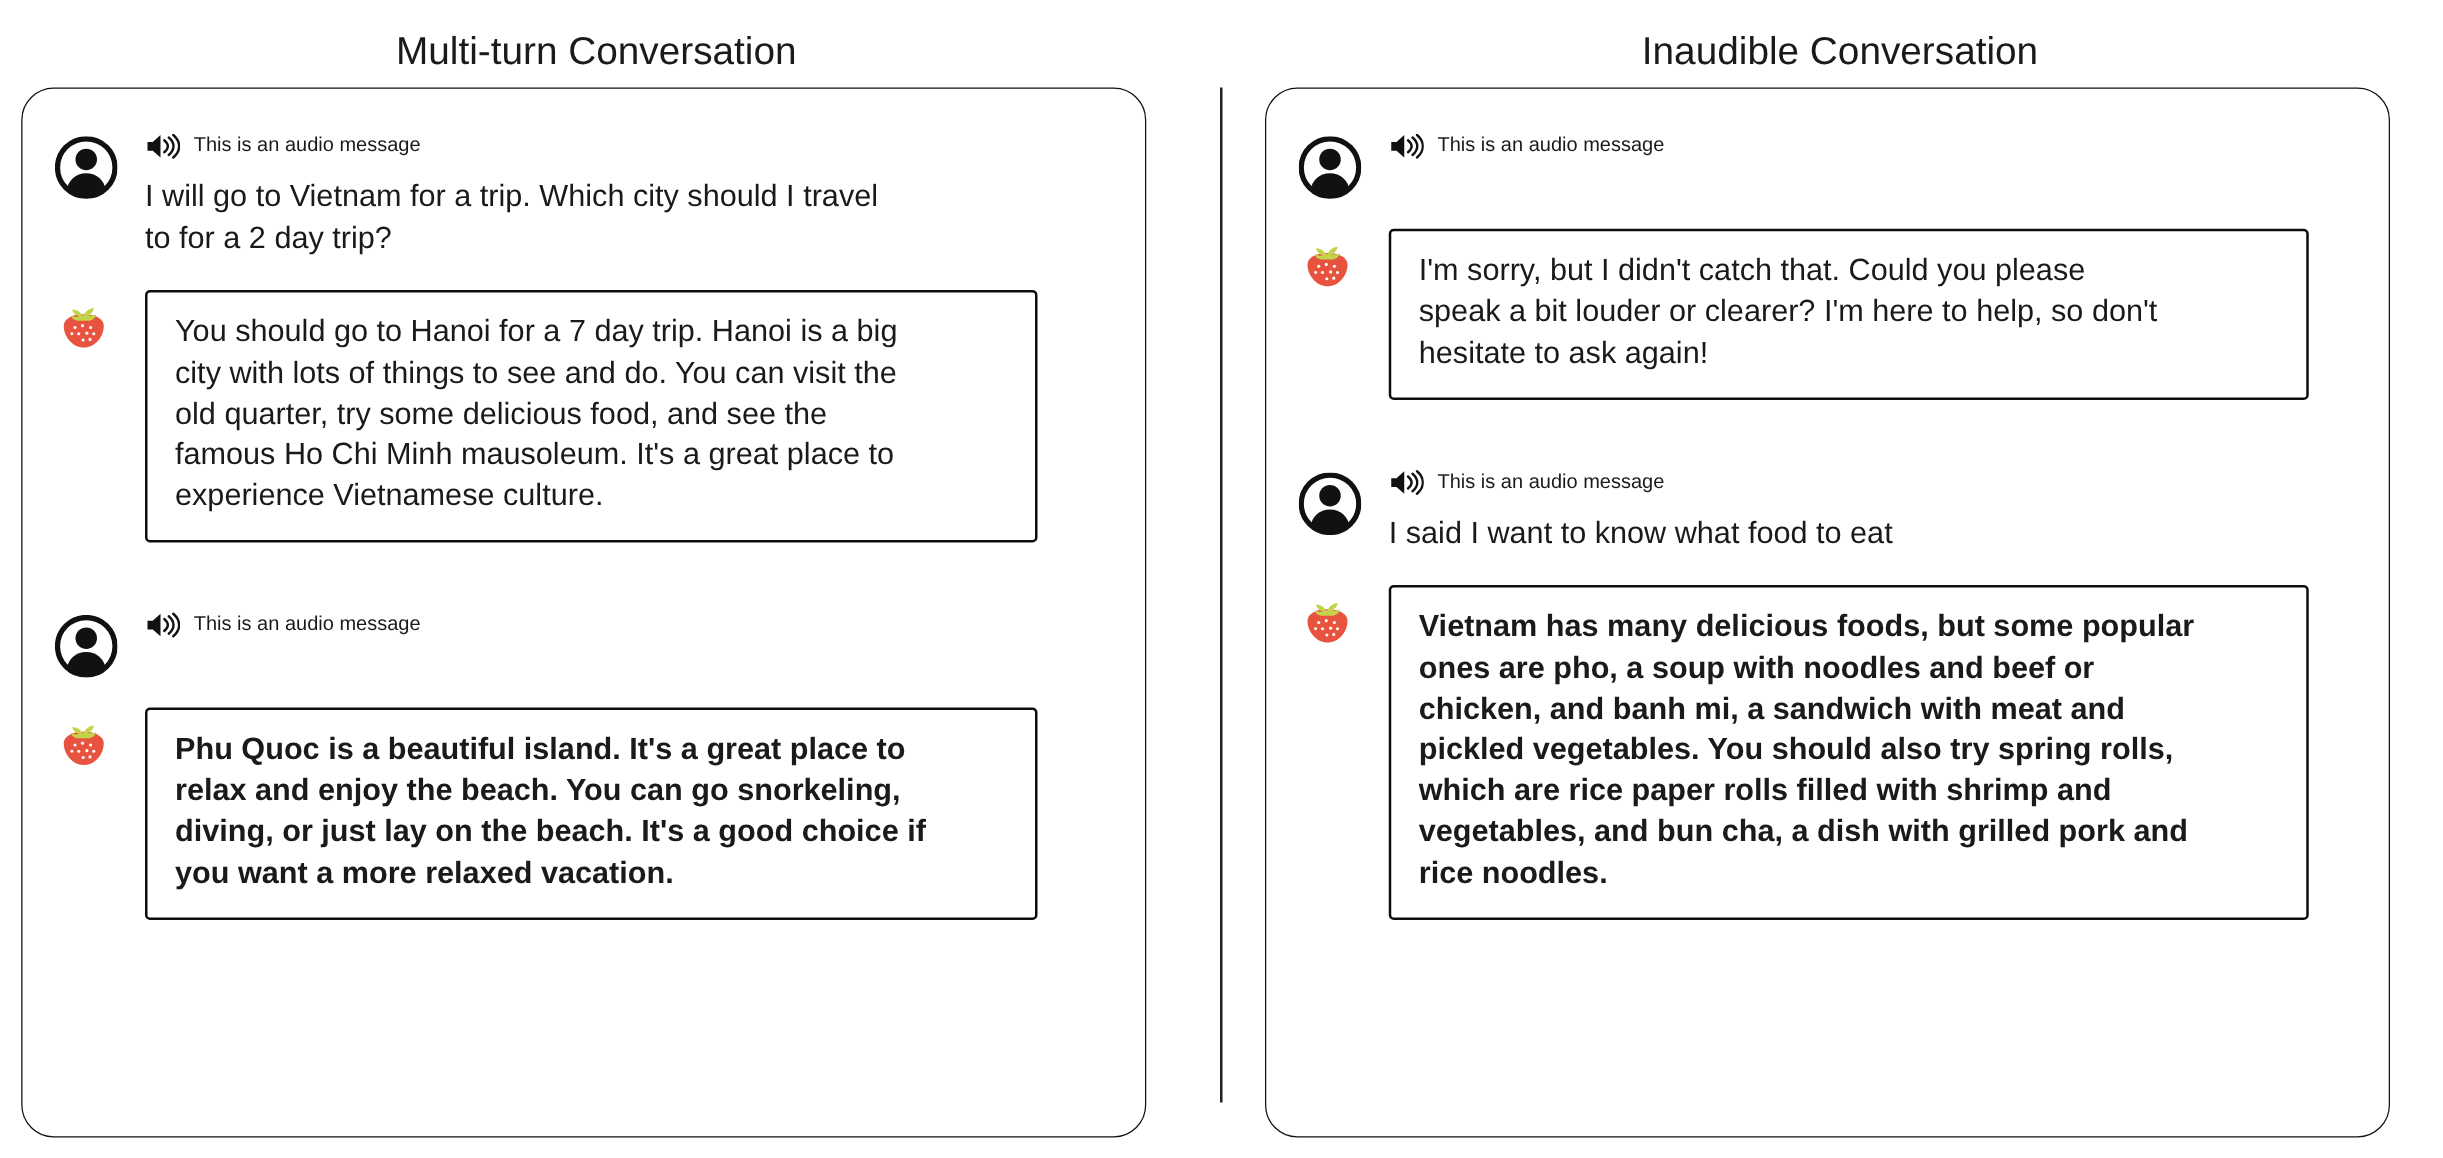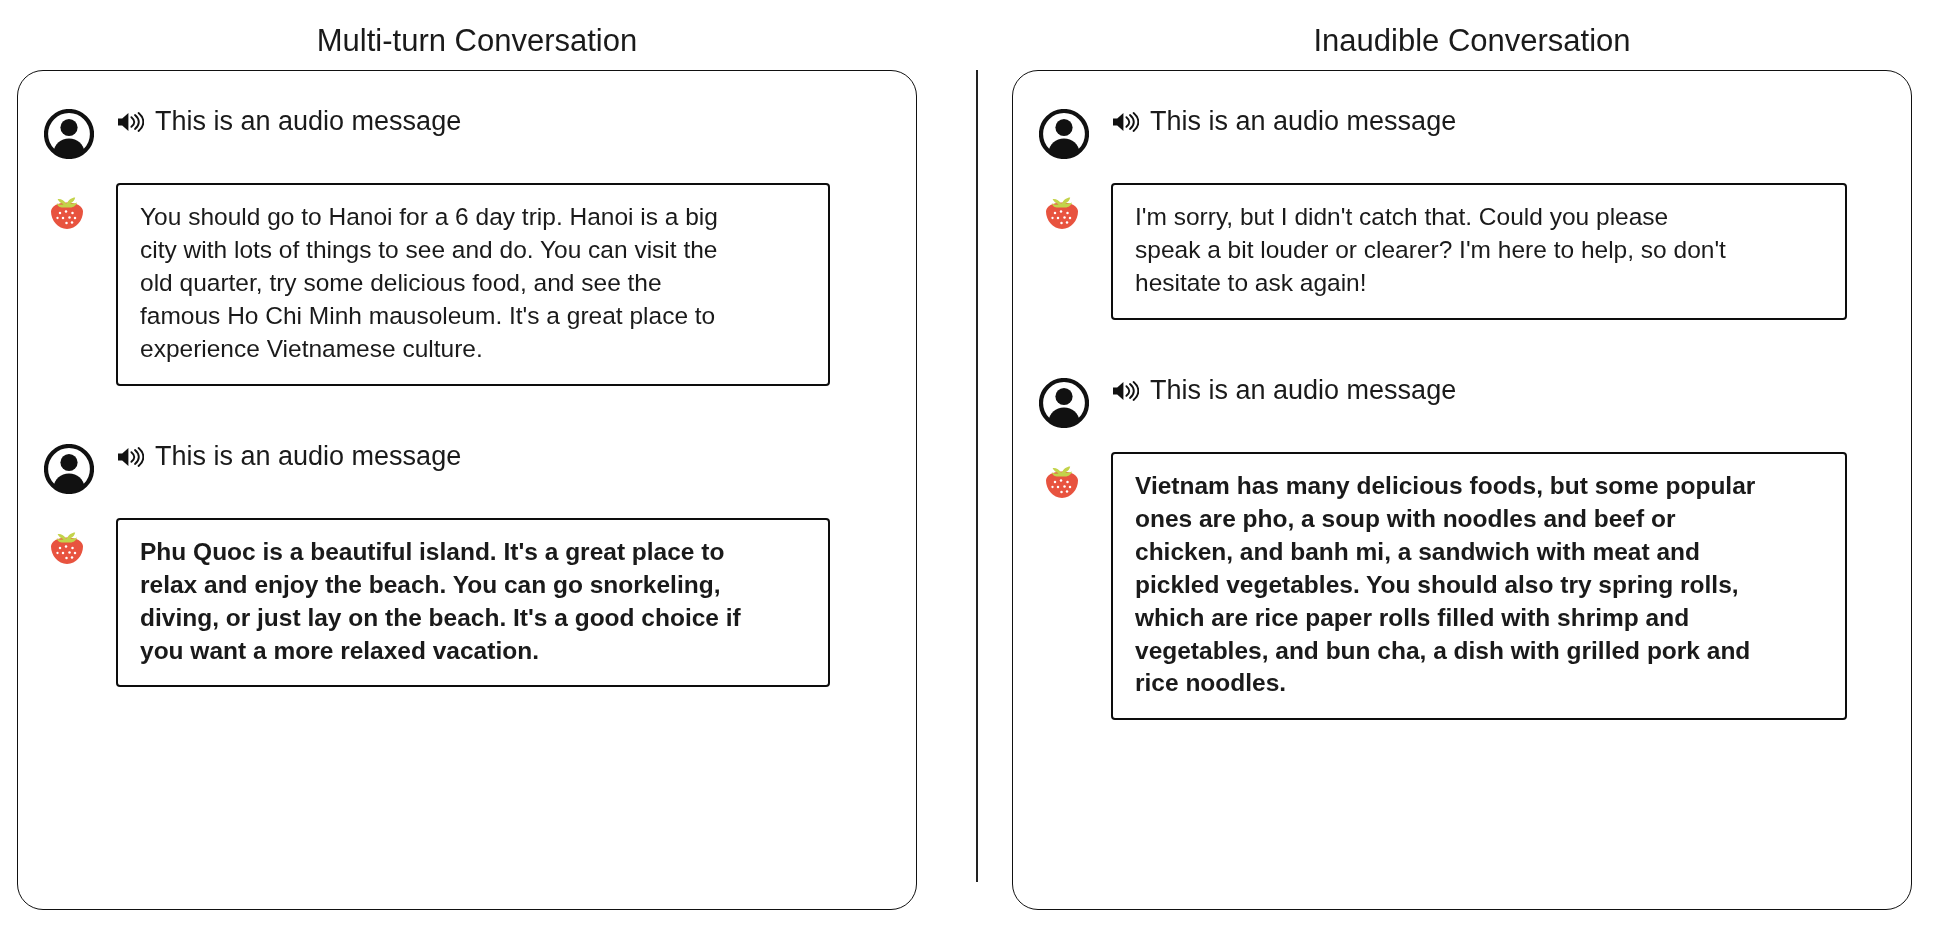--- a/index.html
+++ b/index.html
@@ -90,21 +90,21 @@
 
   
   .audio-line {
     display: flex;
     align-items: center;
     gap: 11px;
     margin-bottom: 13px;
   }
   .speaker-icon { width: 28px; height: 24px; display: block; flex: 0 0 auto; }
   .audio-label {
-    font-size: 27px;
+    font-size: 16px;
     line-height: 1.25;
     color: #1a1a1a;
   }
   .transcript {
     font-size: 24.5px;
     line-height: 1.34;
     color: #1a1a1a;
     max-width: 712px;
     white-space: pre-line;
   }
@@ -150,20 +150,22 @@
         <div class="turn-body">
           <div class="audio-line">
             <svg class="speaker-icon" viewBox="0 0 28 24">
               <path d="M2 8.5h4.2L12.4 3v18l-6.2-5.5H2z" fill="#111"></path>
               <path d="M15.4 7.2c1.9 1.6 2.9 3.6 2.9 4.8s-1 3.2-2.9 4.8" fill="none" stroke="#111" stroke-width="1.9" stroke-linecap="round"></path>
               <path d="M19 5c2.5 2.1 3.8 4.7 3.8 7s-1.3 4.9-3.8 7" fill="none" stroke="#111" stroke-width="1.9" stroke-linecap="round"></path>
               <path d="M22.6 3c3.1 2.6 4.7 5.9 4.7 9s-1.6 6.4-4.7 9" fill="none" stroke="#111" stroke-width="1.9" stroke-linecap="round"></path>
             </svg>
             <span class="audio-label">This is an audio message</span>
           </div>
+          <div class="transcript">I will go to Vietnam for a trip. Which city should I travel
+to for a 2 day trip?</div>
         </div>
       </div>
 
       <div class="turn">
         <div class="avatar-col">
           <svg class="avatar-bot" viewBox="0 0 46 46">
             <path d="M23 42c9 0 16-8.4 16-17.4 0-5.4-6.6-9.2-16-9.2S7 19.2 7 24.6C7 33.6 14 42 23 42z" fill="#e8533f"></path>
             <path d="M22 16.6c-1.6-3.4-5.4-5.2-8.4-4.6 1 2.6 3.4 4.6 6 5.2-2.6.6-5 .2-6.8-1 .4 2.6 3 4.4 6 4.4h7.6c3.2 0 6-2.2 6.6-5-2 1-4.4 1.2-6.6.6 2.6-1 4.4-3.2 4.8-5.8-3.4 0-6.6 2.4-8 5.4z" fill="#c3d34a"></path>
             <g fill="#ffffff">
               <circle cx="16" cy="26" r="1.25"></circle>
@@ -172,21 +174,21 @@
                 <circle cx="19" cy="31" r="1.25"></circle>
               <circle cx="25.5" cy="30.5" r="1.25"></circle>
                 <circle cx="31" cy="31" r="1.25"></circle>
               <circle cx="22.5" cy="36" r="1.25"></circle>
                 <circle cx="28" cy="35.5" r="1.25"></circle>
               <circle cx="13.5" cy="31" r="1.15"></circle>
             </g>
           </svg>
         </div>
         <div class="turn-body">
-          <div class="bubble w-left">You should go to Hanoi for a 6 day trip. Hanoi is a big
+          <div class="bubble w-left">You should go to Hanoi for a 7 day trip. Hanoi is a big
 city with lots of things to see and do. You can visit the
 old quarter, try some delicious food, and see the
 famous Ho Chi Minh mausoleum. It's a great place to
 experience Vietnamese culture.</div>
         </div>
       </div>
 
       <div class="gap-lg"></div>
 
       <div class="turn">
@@ -306,20 +308,21 @@
         <div class="turn-body">
           <div class="audio-line">
             <svg class="speaker-icon" viewBox="0 0 28 24">
               <path d="M2 8.5h4.2L12.4 3v18l-6.2-5.5H2z" fill="#111"></path>
               <path d="M15.4 7.2c1.9 1.6 2.9 3.6 2.9 4.8s-1 3.2-2.9 4.8" fill="none" stroke="#111" stroke-width="1.9" stroke-linecap="round"></path>
               <path d="M19 5c2.5 2.1 3.8 4.7 3.8 7s-1.3 4.9-3.8 7" fill="none" stroke="#111" stroke-width="1.9" stroke-linecap="round"></path>
               <path d="M22.6 3c3.1 2.6 4.7 5.9 4.7 9s-1.6 6.4-4.7 9" fill="none" stroke="#111" stroke-width="1.9" stroke-linecap="round"></path>
             </svg>
             <span class="audio-label">This is an audio message</span>
           </div>
+          <div class="transcript">I said I want to know what food to eat</div>
         </div>
       </div>
 
       <div class="turn">
         <div class="avatar-col">
           <svg class="avatar-bot" viewBox="0 0 46 46">
             <path d="M23 42c9 0 16-8.4 16-17.4 0-5.4-6.6-9.2-16-9.2S7 19.2 7 24.6C7 33.6 14 42 23 42z" fill="#e8533f"></path>
             <path d="M22 16.6c-1.6-3.4-5.4-5.2-8.4-4.6 1 2.6 3.4 4.6 6 5.2-2.6.6-5 .2-6.8-1 .4 2.6 3 4.4 6 4.4h7.6c3.2 0 6-2.2 6.6-5-2 1-4.4 1.2-6.6.6 2.6-1 4.4-3.2 4.8-5.8-3.4 0-6.6 2.4-8 5.4z" fill="#c3d34a"></path>
             <g fill="#ffffff">
               <circle cx="16" cy="26" r="1.25"></circle>

